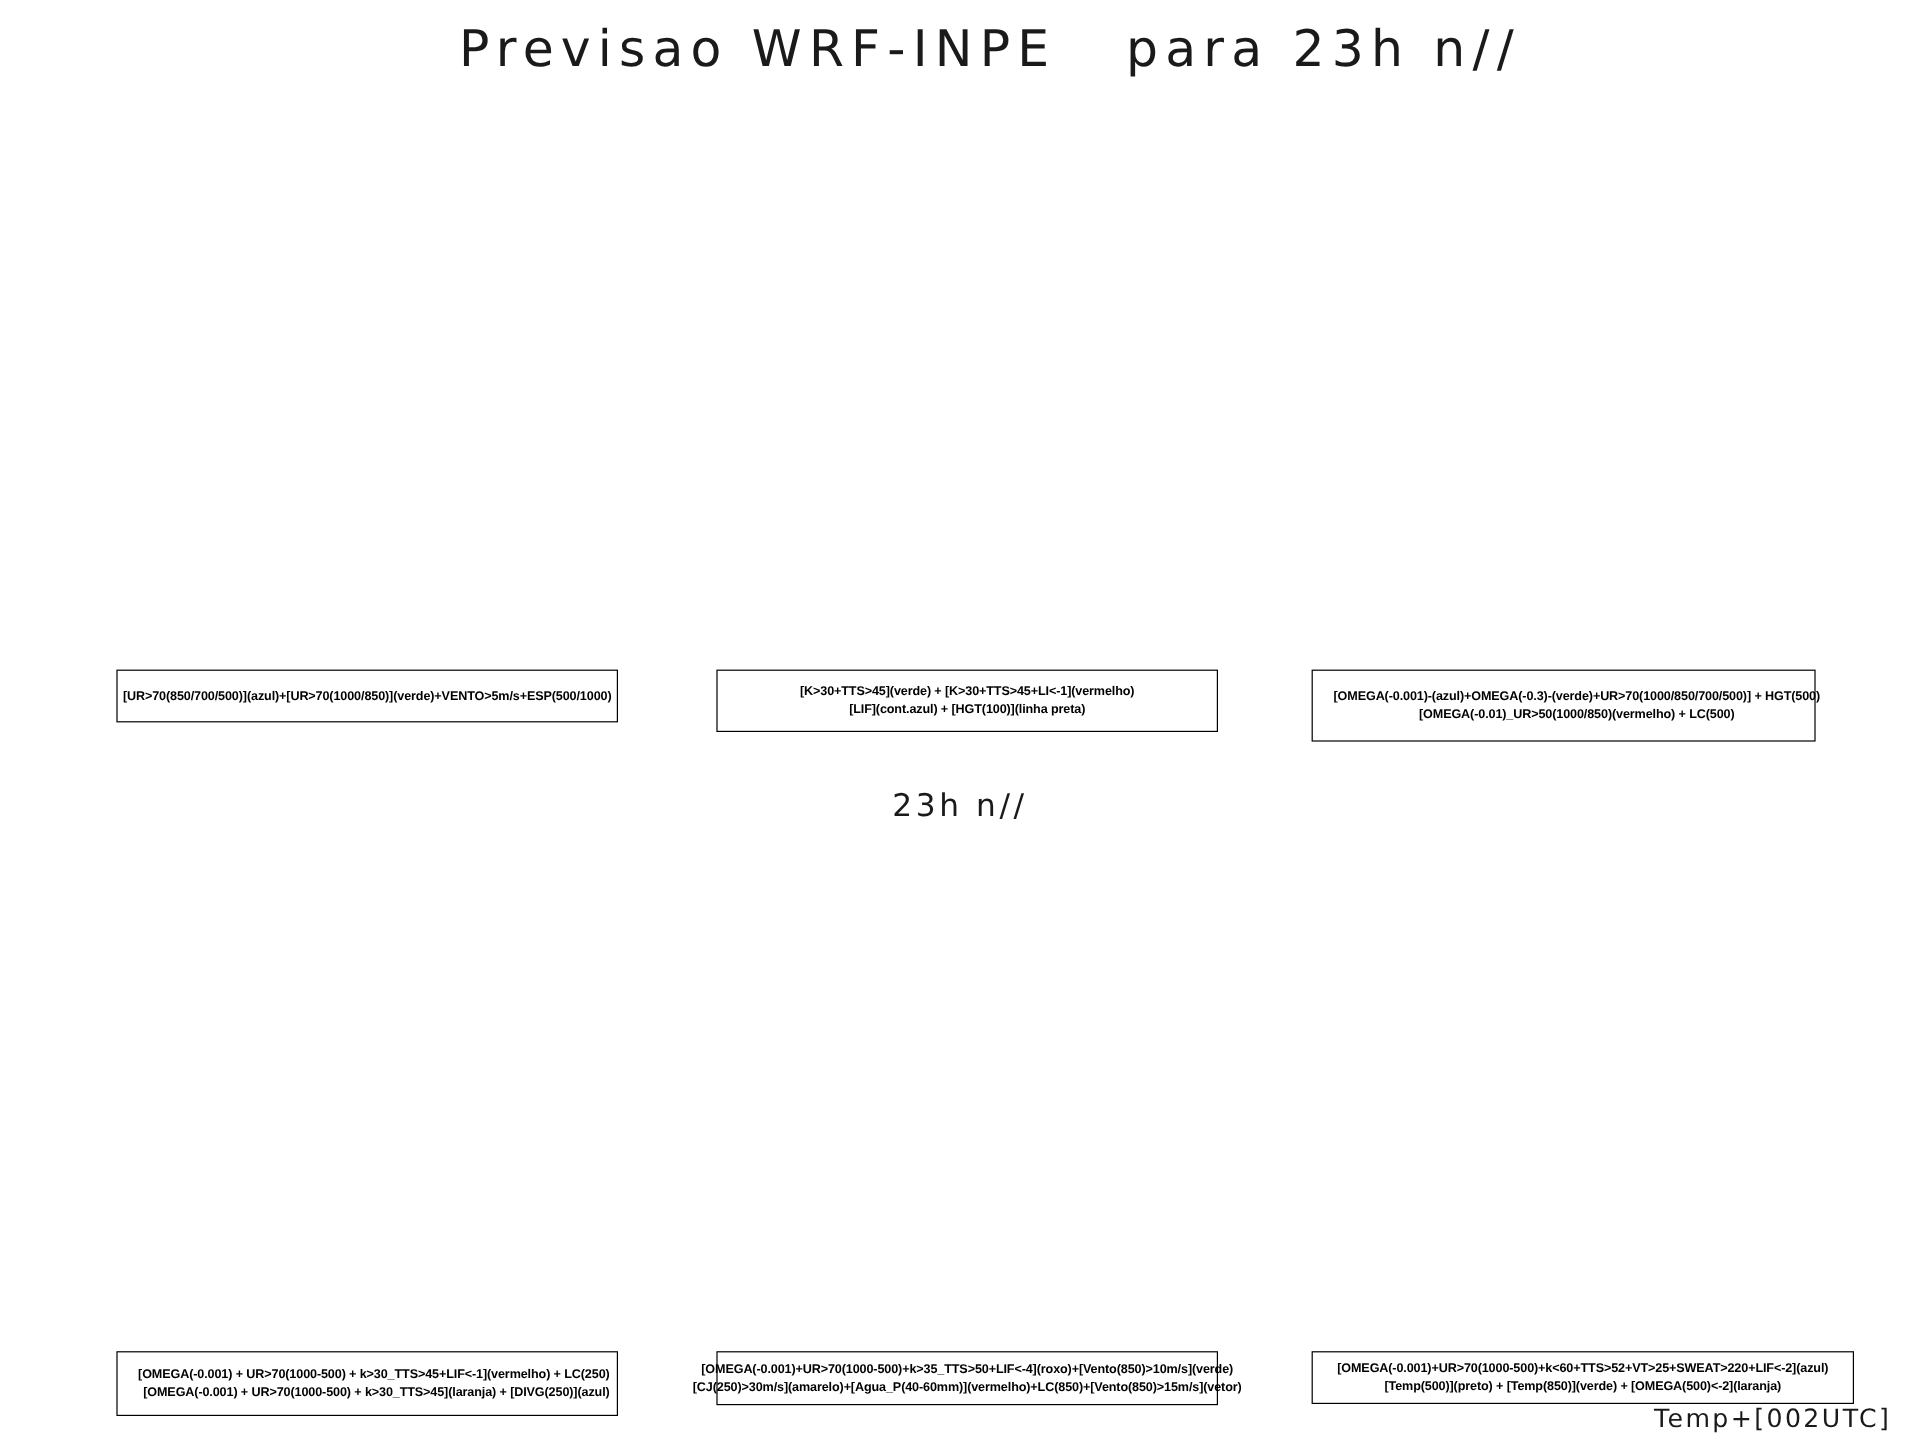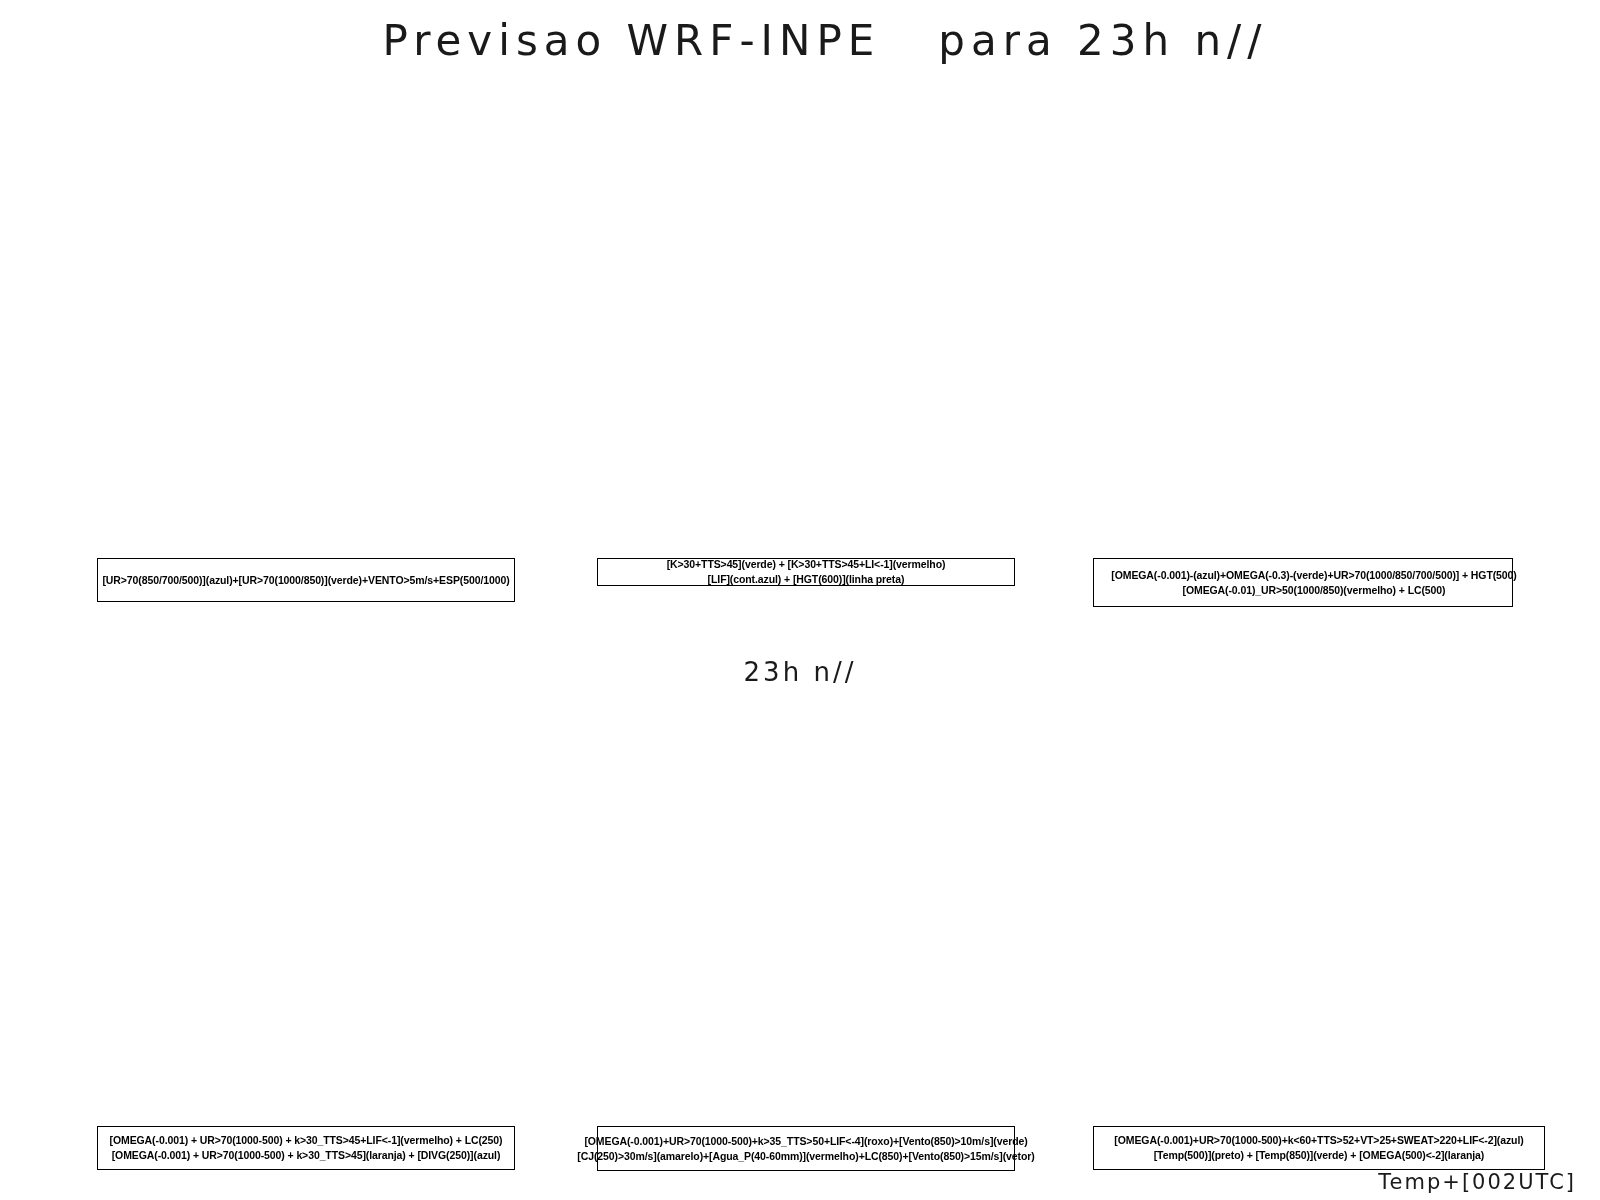--- a/index.html
+++ b/index.html
@@ -76,25 +76,25 @@
     font-weight: bold;
     line-height: 15px;
     white-space: nowrap;
     text-align: center;
     font-family: "Liberation Sans", sans-serif;
     letter-spacing: -0.1px;
   }
 
   
   #legend-top-left   { left: 97px;  top: 558px; width: 418px; height: 44px; }
-  #legend-top-center { left: 597px; top: 558px; width: 418px; height: 28px; }
-  #legend-top-right  { left: 1093px;top: 558px; width: 420px; height: 49px; padding-left: 28px; }
+  #legend-top-center { left: 597px; top: 558px; width: 418px; height: 52px; }
+  #legend-top-right  { left: 1093px;top: 558px; width: 420px; height: 60px; padding-left: 28px; }
 
   
-  #legend-bottom-left   { left: 97px;  top: 1126px; width: 418px; height: 44px; }
+  #legend-bottom-left   { left: 97px;  top: 1126px; width: 418px; height: 54px; align-items: flex-end; }
   #legend-bottom-center { left: 597px; top: 1126px; width: 418px; height: 45px; }
   #legend-bottom-right  { left: 1093px;top: 1126px; width: 452px; height: 44px; }
 
   
   .panel-area {
     position: absolute;
     background: #ffffff;
   }
 </style>
 </head>
@@ -108,21 +108,21 @@
 <div class="panel-area" style="left:97px;  top:670px; width:418px; height:450px;"></div>
 <div class="panel-area" style="left:597px; top:670px; width:418px; height:450px;"></div>
 <div class="panel-area" style="left:1093px;top:670px; width:420px; height:450px;"></div>
 
 <div class="legend-box" id="legend-top-left">
   <div class="legend-line">[UR&gt;70(850/700/500)](azul)+[UR&gt;70(1000/850)](verde)+VENTO&gt;5m/s+ESP(500/1000)</div>
 </div>
 
 <div class="legend-box" id="legend-top-center">
   <div class="legend-line">[K&gt;30+TTS&gt;45](verde)  +  [K&gt;30+TTS&gt;45+LI&lt;-1](vermelho)</div>
-  <div class="legend-line">[LIF](cont.azul)  +  [HGT(600)](linha  preta)</div>
+  <div class="legend-line">[LIF](cont.azul)  +  [HGT(100)](linha  preta)</div>
 </div>
 
 <div class="legend-box" id="legend-top-right">
   <div class="legend-line">[OMEGA(-0.001)-(azul)+OMEGA(-0.3)-(verde)+UR&gt;70(1000/850/700/500)]  +  HGT(500)</div>
   <div class="legend-line">[OMEGA(-0.01)_UR&gt;50(1000/850)(vermelho)  +  LC(500)</div>
 </div>
 
 <div class="mid-caption">23h n//</div>
 
 <div class="legend-box" id="legend-bottom-left">

